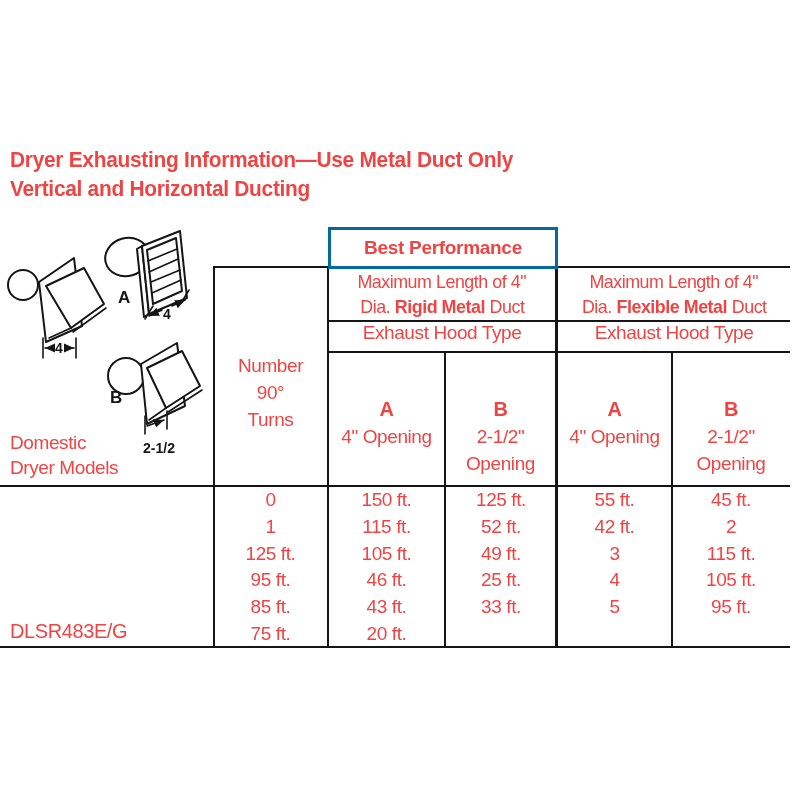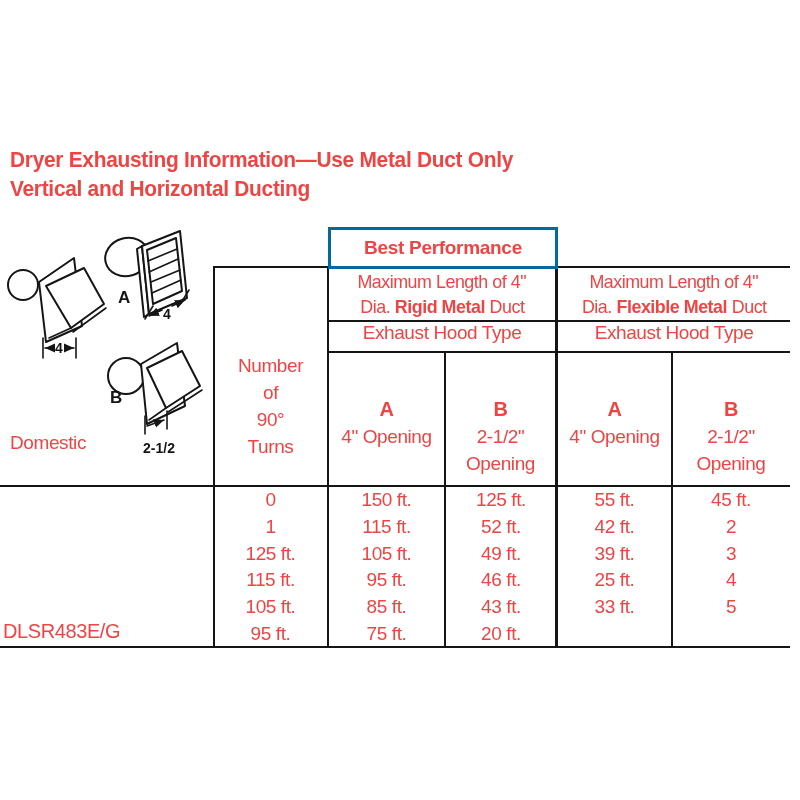--- a/index.html
+++ b/index.html
@@ -37,21 +37,21 @@
   .colhdr .letter { font-weight:bold; font-size:20px; }
   .grid {
     position:absolute; left:213px; top:487px; width:577px; height:160px;
     display:grid; grid-template-columns:115px 117px 112px 115px 118px;
     grid-template-rows:repeat(6,1fr);
   }
   .cell { display:flex; align-items:center; justify-content:center;
     font-size:19px; letter-spacing:-0.4px; white-space:nowrap; }
   .caption { position:absolute; left:10px; top:430px; font-size:19px;
     letter-spacing:-0.4px; line-height:25px; white-space:nowrap; }
-  .model { position:absolute; left:3px; top:618px; font-size:20px;
+  .model { position:absolute; left:10px; top:618px; font-size:20px;
     letter-spacing:-0.4px; line-height:26px; white-space:nowrap; }
   svg { position:absolute; overflow:visible; }
   svg .ink { stroke:#151515; stroke-width:2; fill:#fff; stroke-linejoin:round; stroke-linecap:round; }
   svg .thin { stroke:#151515; stroke-width:1.6; fill:none; stroke-linecap:round; }
   svg text { font-family:"Liberation Sans", sans-serif; fill:#151515; }
 </style>
 </head>
 <body>
 
 <div class="page">
@@ -114,20 +114,21 @@
     <polyline class="thin" points="72,80 106,58"></polyline>
     <line class="thin" x1="49" y1="84" x2="49" y2="102"></line>
     <line class="thin" x1="71" y1="79" x2="71" y2="97"></line>
     <line class="thin" x1="51" y1="94" x2="68" y2="88" marker-end="url(#ah3)"></line>
     <text x="14" y="71" font-size="17" font-weight="bold">B</text>
     <text x="63" y="121" text-anchor="middle" font-size="14" font-weight="bold">2-1/2</text>
   </svg>
 
   <div class="caption">
     <div>Domestic</div>
+    <div>Dryer Models</div>
   </div>
   <div class="model">DLSR483E/G</div>
 
   <div class="line" style="left:213px; top:266px; width:577px; height:2px;"></div>
   <div class="line" style="left:328px; top:320px; width:462px; height:2px;"></div>
   <div class="line" style="left:328px; top:351px; width:462px; height:2px;"></div>
   <div class="line" style="left:0px;   top:485px; width:790px; height:2px;"></div>
   <div class="line" style="left:0px;   top:646px; width:790px; height:2px;"></div>
   <div class="line" style="left:213px; top:266px; width:2px; height:382px;"></div>
   <div class="line" style="left:327px; top:266px; width:2px; height:382px;"></div>
@@ -152,21 +153,20 @@
       <span style="font-weight:bold;">Flexible Metal</span>
       <span>Duct</span>
     </div>
   </div>
 
   <div class="eht" style="left:330px; top:320px; width:224px;">Exhaust Hood Type</div>
   <div class="eht" style="left:559px; top:320px; width:230px;">Exhaust Hood Type</div>
 
   <div class="turns-hdr">
     <div>Number</div>
-    <div>of</div>
     <div>90°</div>
     <div>Turns</div>
   </div>
 
   <div class="colhdr" style="left:329px; width:115px;">
     <div class="letter">A</div>
     <div>4" Opening</div>
   </div>
   <div class="colhdr" style="left:446px; width:109px;">
     <div class="letter">B</div>
@@ -192,21 +192,20 @@
 
     <div class="cell">1</div>
     <div class="cell">115 ft.</div>
     <div class="cell">52 ft.</div>
     <div class="cell">42 ft.</div>
 
     <div class="cell">2</div>
     <div class="cell">125 ft.</div>
     <div class="cell">105 ft.</div>
     <div class="cell">49 ft.</div>
-    <div class="cell">39 ft.</div>
 
     <div class="cell">3</div>
     <div class="cell">115 ft.</div>
     <div class="cell">95 ft.</div>
     <div class="cell">46 ft.</div>
     <div class="cell">25 ft.</div>
 
     <div class="cell">4</div>
     <div class="cell">105 ft.</div>
     <div class="cell">85 ft.</div>

